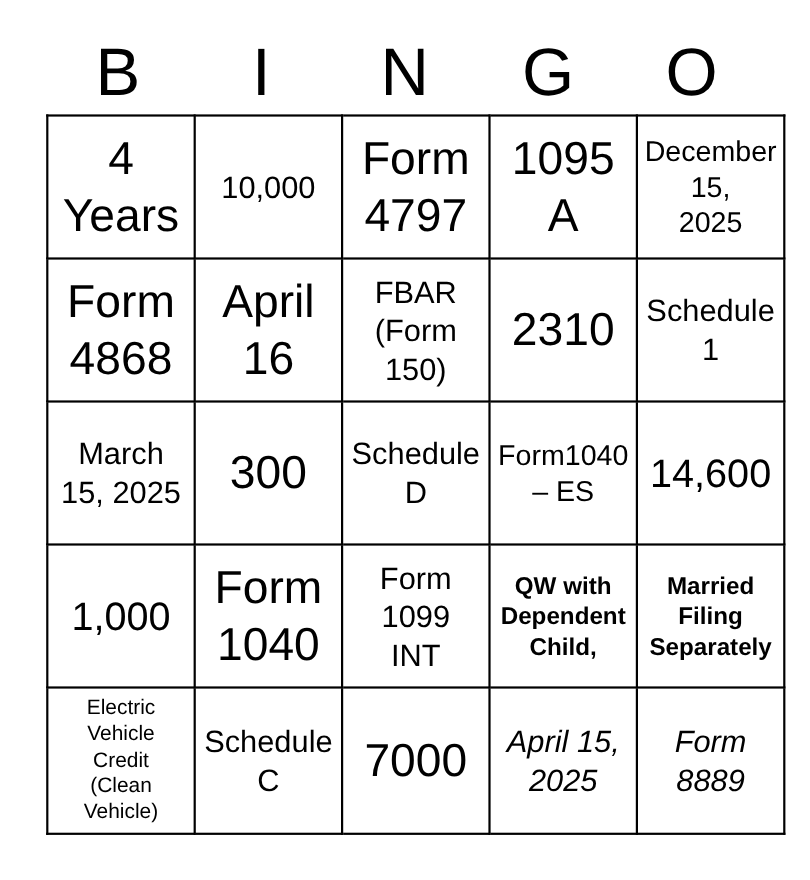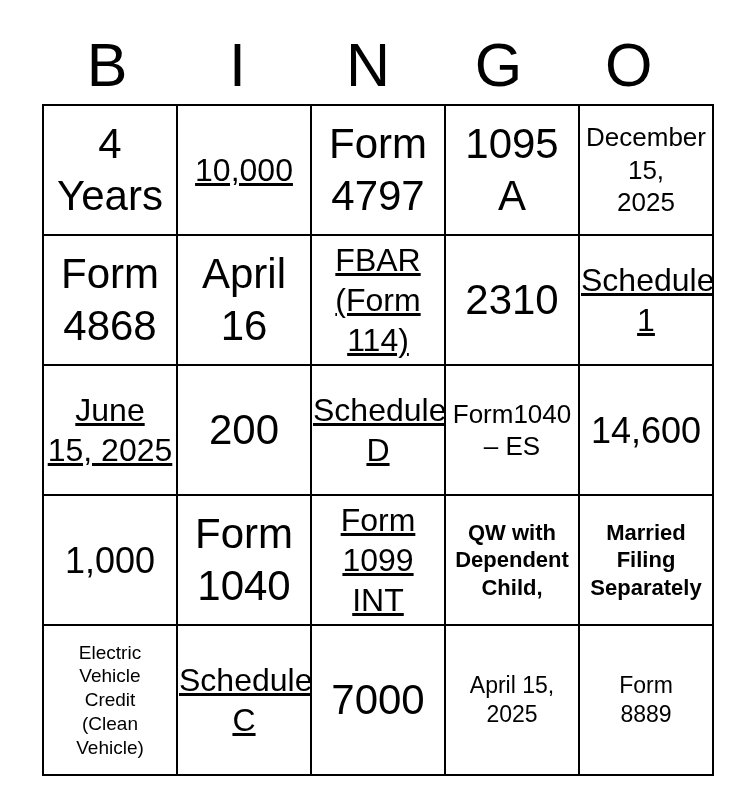--- a/index.html
+++ b/index.html
@@ -45,26 +45,26 @@
     border: 2px solid #000000;
     text-align: center;
     vertical-align: middle;
     white-space: pre-line;
     padding: 2px 1px;
     overflow: hidden;
     line-height: 1.25;
     color: #000000;
   }
   tr.r { height: 130px; }
-  tr.r-last { height: 150px; }
+  tr.r-last { height: 133px; }
   td.vb { vertical-align: bottom; padding-bottom: 13px; }
   td.f42 { font-size: 42px; line-height: 1.18; }
   td.f36 { font-size: 36px; margin-left: 17px; }
-  td.f30 { font-size: 23px; line-height: 1.2; }
-  td.f28 { font-size: 32px; line-height: 1.2; text-decoration: underline; }
+  td.f30 { font-size: 28px; line-height: 1.2; font-style: italic; }
+  td.f28 { font-size: 28px; line-height: 1.2; }
   td.f26 { font-size: 26px; line-height: 1.2; }
   td.f22 { font-size: 22px; line-height: 1.25; font-weight: bold; }
   td.f19 { font-size: 19px; line-height: 1.08; }
 </style>
 </head>
 <body>
 
 <div class="page">
 
   <div class="title-row">
@@ -88,29 +88,29 @@
       <td class="f26 vb">December 15,
 2025</td>
     </tr>
     <tr class="r">
       <td class="f42">Form
 4868</td>
       <td class="f42">April
 16</td>
       <td class="f28">FBAR
 (Form
-114)</td>
+150)</td>
       <td class="f42 vb">2310</td>
       <td class="f28">Schedule
 1</td>
     </tr>
     <tr class="r">
-      <td class="f28 vb">June
+      <td class="f28 vb">March
 15, 2025</td>
-      <td class="f42 vb">200</td>
+      <td class="f42 vb">300</td>
       <td class="f28">Schedule
 D</td>
       <td class="f26">Form1040
 – ES</td>
       <td class="f36 vb">14,600</td>
     </tr>
     <tr class="r">
       <td class="f36 vb">1,000</td>
       <td class="f42">Form
 1040</td>

